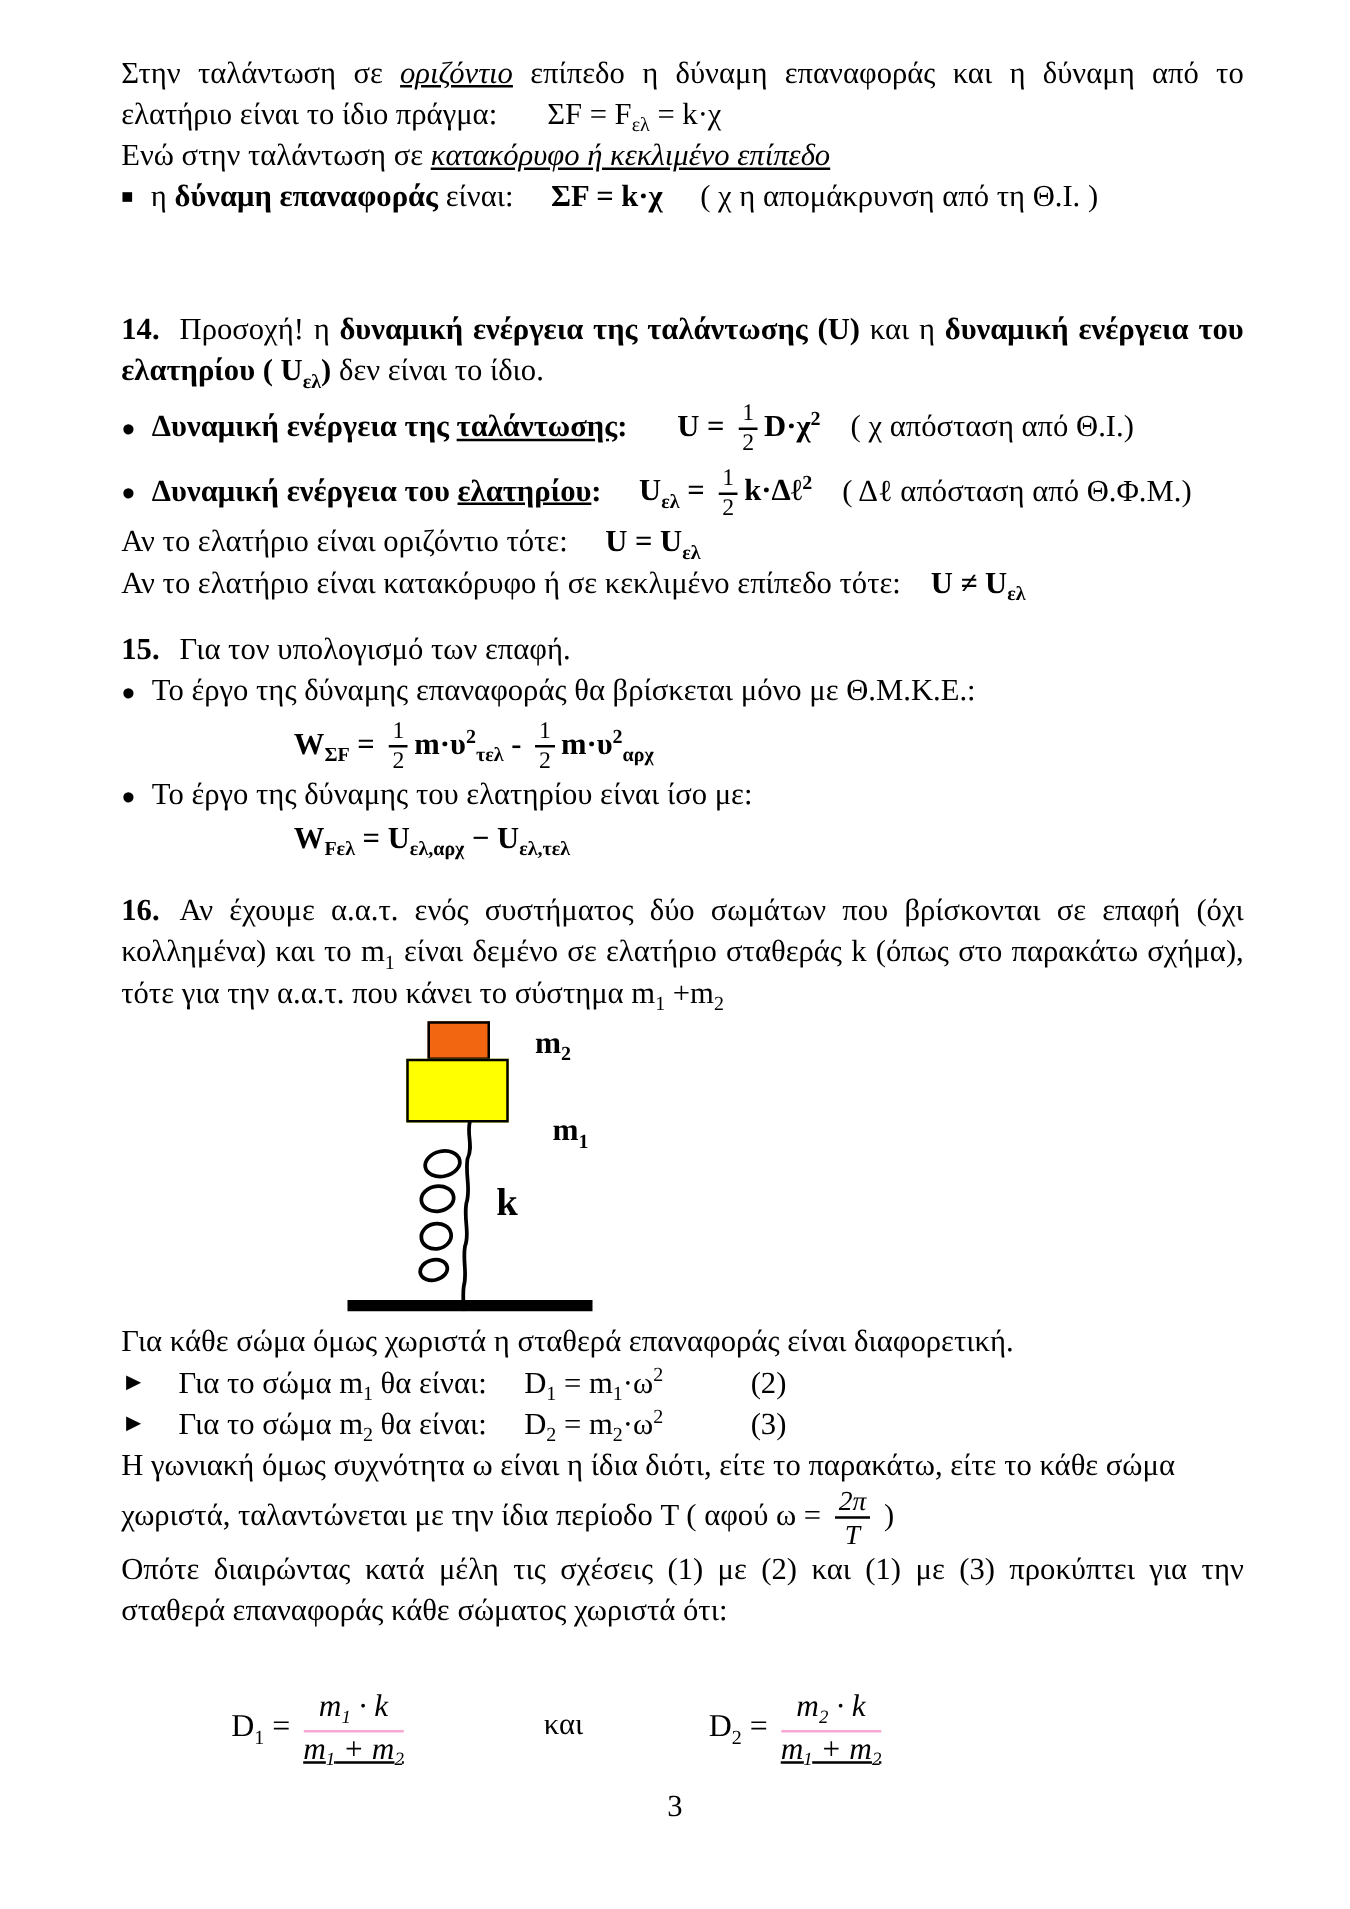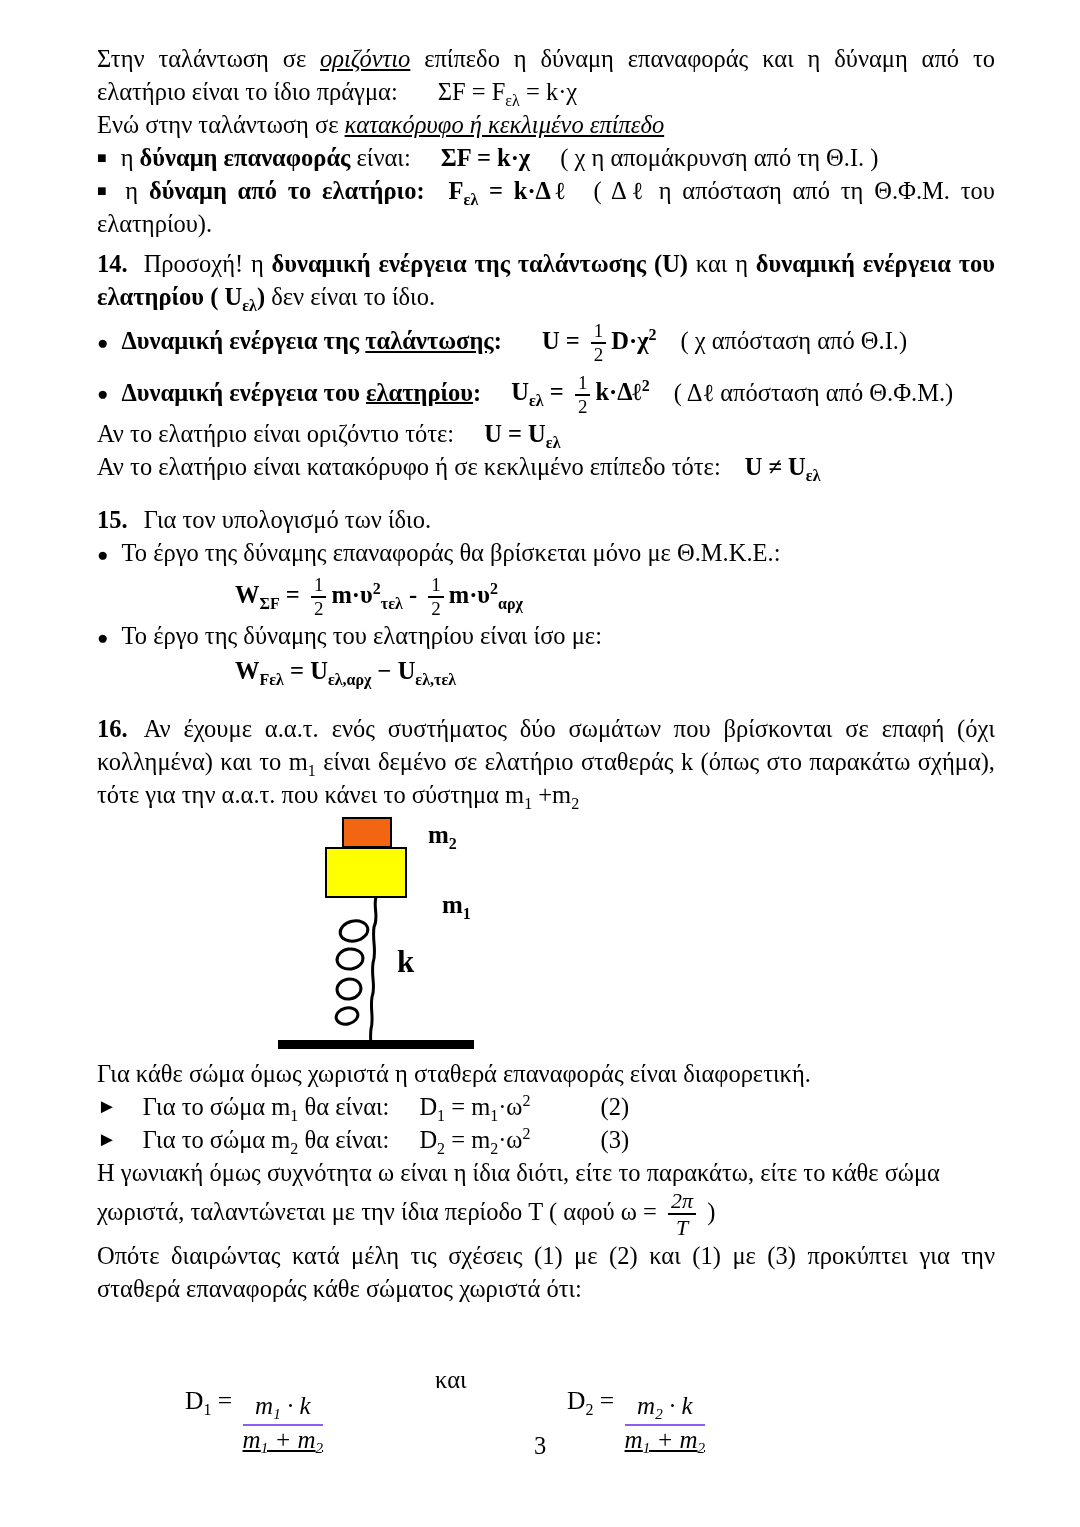--- a/index.html
+++ b/index.html
@@ -22,21 +22,21 @@
   .gap{display:inline-block;}
   .g12{width:12px;}.g24{width:24px;}.g30{width:30px;}
   .g40{width:40px;}.g70{width:70px;}
   .frac{display:inline-block;vertical-align:middle;text-align:center;
         font-size:19px;font-weight:normal;line-height:1.05;margin:0 5px;}
   .frac .fn{display:block;border-bottom:2px solid #000;padding:0 3px 1px;}
   .frac .fd{display:block;padding-top:1px;}
   .fracit{font-style:italic;font-size:22px;}
   .bfrac{display:inline-block;vertical-align:middle;text-align:center;
          font-style:italic;font-size:25px;line-height:1.15;margin:0 4px;}
-  .bfrac .fn{display:block;border-bottom:2px solid #8b5cf6;padding:0 12px 3px;margin-top:40px;}
+  .bfrac .fn{display:block;border-bottom:2px solid #f9a8d4;padding:0 12px 3px;}
   .bfrac .fd{display:block;padding-top:0;text-decoration:underline;}
   .bfrac sub{font-size:15px;vertical-align:-5px;}
   .fmla{font-weight:bold;text-align:right;}
   .indent{margin-left:138px;text-align:left;}
   
   #diagram{position:absolute;left:97px;top:816px;width:898px;height:238px;}
   #box-m2{position:absolute;left:245px;top:1px;width:50px;height:31px;
           background:#F26611;border:2px solid #000;box-sizing:border-box;}
   #box-m1{position:absolute;left:228px;top:31px;width:82px;height:51px;
           background:#FFFF00;border:2px solid #000;box-sizing:border-box;}
@@ -61,23 +61,20 @@
 <div class="blk" style="top:42px;">
   <p>
     <span>Στην ταλάντωση σε </span><span class="iu">οριζόντιο</span><span> επίπεδο η δύναμη επαναφοράς και η δύναμη από το ελατήριο είναι το ίδιο πράγμα:</span><span class="gap g40"></span><span><span>ΣF = F</span><sub>ελ</sub><span> = k·χ</span></span>
   </p>
   <p>
     <span>Ενώ στην ταλάντωση σε </span><span class="iu">κατακόρυφο ή κεκλιμένο επίπεδο</span>
   </p>
   <p>
     <span class="sq">■</span><span>η </span><b>δύναμη επαναφοράς</b><span> είναι:</span><span class="gap g30"></span><b>ΣF = k·χ</b><span class="gap g30"></span><span>( χ η απομάκρυνση από τη Θ.Ι. )</span>
   </p>
-  <p>
-    <span class="sq">■</span><span>η </span><b>δύναμη από το ελατήριο:</b><span class="gap g24"></span><b><span>F</span><sub>ελ</sub><span> = k·Δℓ</span></b><span class="gap g24"></span><span>( Δℓ η απόσταση από τη Θ.Φ.Μ. του ελατηρίου).</span>
-  </p>
 </div>
 
 <div class="blk" style="top:247px;">
   <p>
     <span class="num">14.</span><span>Προσοχή! η </span><b>δυναμική ενέργεια της ταλάντωσης (U)</b><span> και η </span><b><span>δυναμική ενέργεια του ελατηρίου ( U</span><sub>ελ</sub><span>)</span></b><span> δεν είναι το ίδιο.</span>
   </p>
   <p style="margin-top:8px;">
     <span class="dot">●</span><b><span>Δυναμική ενέργεια της </span><span class="bu">ταλάντωσης</span><span>:</span></b><span class="gap g40"></span><span class="fmla"><span>U = </span></span><span class="frac"><span class="fn">1</span><span class="fd">2</span></span><span class="fmla"><span>D·χ</span><sup>2</sup></span><span class="gap g24"></span><span>( χ απόσταση από Θ.Ι.)</span>
   </p>
   <p style="margin-top:8px;">
@@ -86,21 +83,21 @@
   <p>
     <span>Αν το ελατήριο είναι οριζόντιο τότε:</span><span class="gap g30"></span><span class="fmla"><span>U</span><span> = </span><span>U</span><sub>ελ</sub></span>
   </p>
   <p>
     <span>Αν το ελατήριο είναι κατακόρυφο ή σε κεκλιμένο επίπεδο τότε:</span><span class="gap g24"></span><span class="fmla"><span>U</span><span> ≠ </span><span>U</span><sub>ελ</sub></span>
   </p>
 </div>
 
 <div class="blk" style="top:503px;">
   <p>
-    <span class="num">15.</span><span>Για τον υπολογισμό των ίδιο.</span>
+    <span class="num">15.</span><span>Για τον υπολογισμό των επαφή.</span>
   </p>
   <p>
     <span class="dot">●</span><span>Το έργο της δύναμης επαναφοράς θα βρίσκεται μόνο με Θ.Μ.Κ.Ε.:</span>
   </p>
   <p class="indent" style="margin-top:4px;">
     <span class="fmla"><span>W</span><sub>ΣF</sub><span> = </span></span><span class="frac"><span class="fn">1</span><span class="fd">2</span></span><span class="fmla"><span>m·υ</span><sup>2</sup><sub>τελ</sub><span> - </span></span><span class="frac"><span class="fn">1</span><span class="fd">2</span></span><span class="fmla"><span>m·υ</span><sup>2</sup><sub>αρχ</sub></span>
   </p>
   <p>
     <span class="dot">●</span><span>Το έργο της δύναμης του ελατηρίου είναι ίσο με:</span>
   </p>

